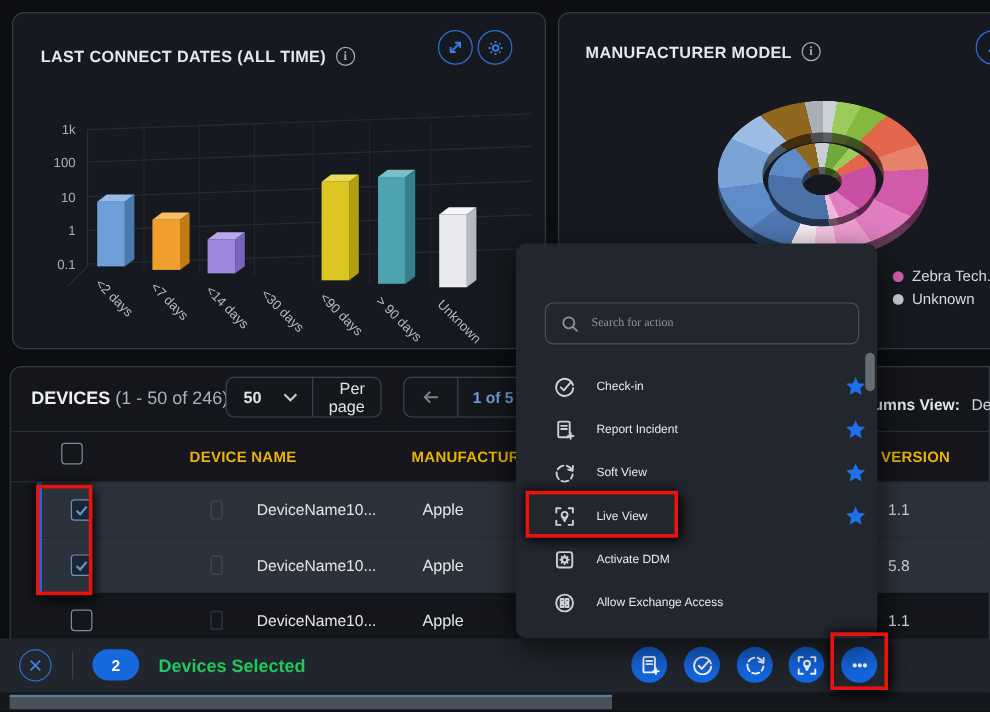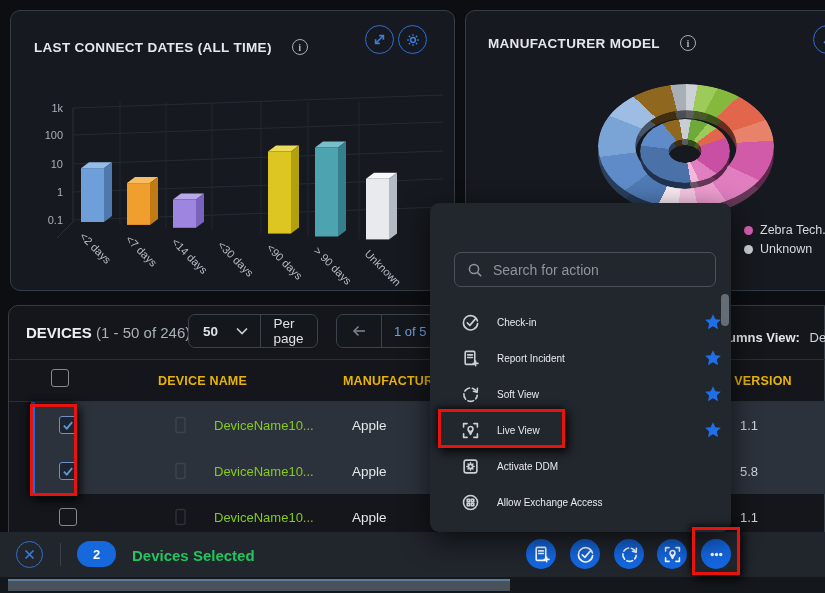--- a/index.html
+++ b/index.html
@@ -8,50 +8,50 @@
     position:relative; overflow:hidden;
     background:#0c0e11;
     font-family:"Liberation Sans", sans-serif;
     color:#e4e7eb;
   }
   .panel {
     position:absolute; background:#16191f;
     border:1px solid #363c45; border-radius:10px;
   }
   .panel-title { font-size:13.5px; font-weight:bold; letter-spacing:.3px; color:#e4e7eb; }
-  .title-row { position:absolute; display:flex; align-items:center; gap:20px; }
+  .title-row { position:absolute; display:flex; align-items:center; gap:8px; }
   .info-icon { width:16px; height:16px; border:1.3px solid #a8aeb6; border-radius:50%;
     color:#a8aeb6; font-size:10.5px; font-weight:bold; display:flex; align-items:center; justify-content:center; font-family:"Liberation Serif",serif;}
   .help-icon { width:17px; height:17px; border:1.4px solid #2e78e0; border-radius:50%;
     color:#3d85e8; font-size:11px; font-weight:bold; display:flex; align-items:center; justify-content:center;}
   .circle-icon-btn { position:absolute; width:29px; height:29px; border:1.6px solid #2e6fd8;
     border-radius:50%; color:#3d7ee0; display:flex; align-items:center; justify-content:center; background:transparent;}
   
   .ring { position:absolute; border-radius:50%; }
   
   .hdr-text { position:absolute; font-size:15px; }
   .pill-box { position:absolute; height:34px; border:1px solid #3c434c; border-radius:7px;
     display:flex; align-items:center; color:#dfe3e8; font-size:13.5px; background:#14171c; }
   .pill-sep { width:1px; height:100%; background:#3c434c; }
   .col-hdr { position:absolute; font-size:12.5px; font-weight:bold; color:#eab308; letter-spacing:.2px; }
   .tbl-row { position:absolute; left:22px; right:0; height:46px; }
   .tbl-row .cell { position:absolute; top:50%; transform:translateY(-50%); }
   .checkbox { width:18px; height:18px; border-radius:3px; border:1.6px solid #838a94; background:transparent; }
   .checkbox.checked { border-color:#6e90bd; background:#1c2531; display:flex; align-items:center; justify-content:center; }
-  .dev-link { color:#84cc16; font-size:13px; }
+  .dev-link { color:#e5e5e5; font-size:13px; }
   .red-box { position:absolute; border:3px solid #e8130c; z-index:70;
     box-shadow: 3px 4px 9px rgba(0,0,0,.85), -2px -2px 6px rgba(0,0,0,.55); }
   
   #device-actions-popup { position:absolute; left:430px; top:203px; width:301px; height:329px;
     background:#22262d; border-radius:9px; z-index:50; box-shadow:0 8px 28px rgba(0,0,0,.65); }
   .search-box { position:absolute; left:24px; top:49px; width:262px; height:35px;
     border:1px solid #4a515b; border-radius:7px; display:flex; align-items:center; gap:10px;
     padding:0 12px; color:#8e959e; background:transparent; }
   .search-box input { background:transparent; border:none; outline:none; color:#3b82f6;
-    font-size:14px; font-family:Liberation Sans, sans-serif; width:200px; }
+    font-size:10px; font-family:Liberation Serif, serif; width:200px; }
   .search-box input::placeholder { color:#8e959e; }
   .menu-item { position:absolute; left:14px; width:266px; height:36px; display:flex; align-items:center; gap:18px; padding-left:18px; color:#ccd1d7;}
   .menu-item .lbl { color:#e8eaee; font-size:10px; }
   .menu-star { position:absolute; left:260px; width:18px; height:18px; color:#1e6fe8; }
   .popup-scroll-thumb { position:absolute; right:2px; width:8px; border-radius:4px; background:#646c76; }
   
   #selection-bar { position:absolute; left:0; top:532px; width:825px; height:45px; background:#21252c; z-index:40; }
   .action-circle { position:absolute; top:539px; width:30px; height:30px; border-radius:50%;
     background:#1467e0; color:#fff; display:flex; align-items:center; justify-content:center; z-index:41; }
   #hscrollbar { position:absolute; left:0; top:577px; width:825px; height:16px; background:#14171c; }
@@ -154,31 +154,31 @@
         <span>Unknown</span>
       </div>
     </div>
 </div>
 
 <div class="panel" id="devices-panel" style="left:8px; top:305px; width:817px; height:275px; border-radius:10px 0 0 0; background:#14161b;">
   <div class="hdr-text" style="left:17px; top:18px;">
     <span style="font-weight:bold; color:#eceef1;">DEVICES</span>
     <span style="color:#a9b0b8;">(1 - 50 of 246)</span>
   </div>
-  <div class="pill-box" style="left:179px; top:8px; width:130px;">
+  <div class="pill-box" style="left:179px; top:8px; width:130px;text-align:right;">
     <span style="padding:0 14px; font-weight:bold;">50</span>
     <span style="margin-left:4px; margin-right:12px; color:#c8cdd4;">
       <svg width="12" height="8" viewBox="0 0 12 8" fill="none" stroke="currentColor" stroke-width="1.7">
         <polyline points="1,1.5 6,6.5 11,1.5"></polyline>
       </svg>
     </span>
     <span class="pill-sep"></span>
     <span style="padding:0 13px;">Per page</span>
   </div>
-  <div class="pill-box" style="left:327px; top:8px; width:122px;">
+  <div class="pill-box" style="left:327px; top:8px; width:122px;font-weight:bold;">
     <span style="padding:0 14px; color:#7a828c;">
       <svg width="16" height="14" viewBox="0 0 16 14" fill="none" stroke="currentColor" stroke-width="1.6">
         <line x1="14" y1="7" x2="3" y2="7"></line>
           <polyline points="7.5,2.5 3,7 7.5,11.5"></polyline>
       </svg>
     </span>
     <span class="pill-sep"></span>
     <span style="padding:0 12px; color:#6fa0dc; font-size:13px;">1 of 5</span>
     <span class="pill-sep"></span>
   </div>

